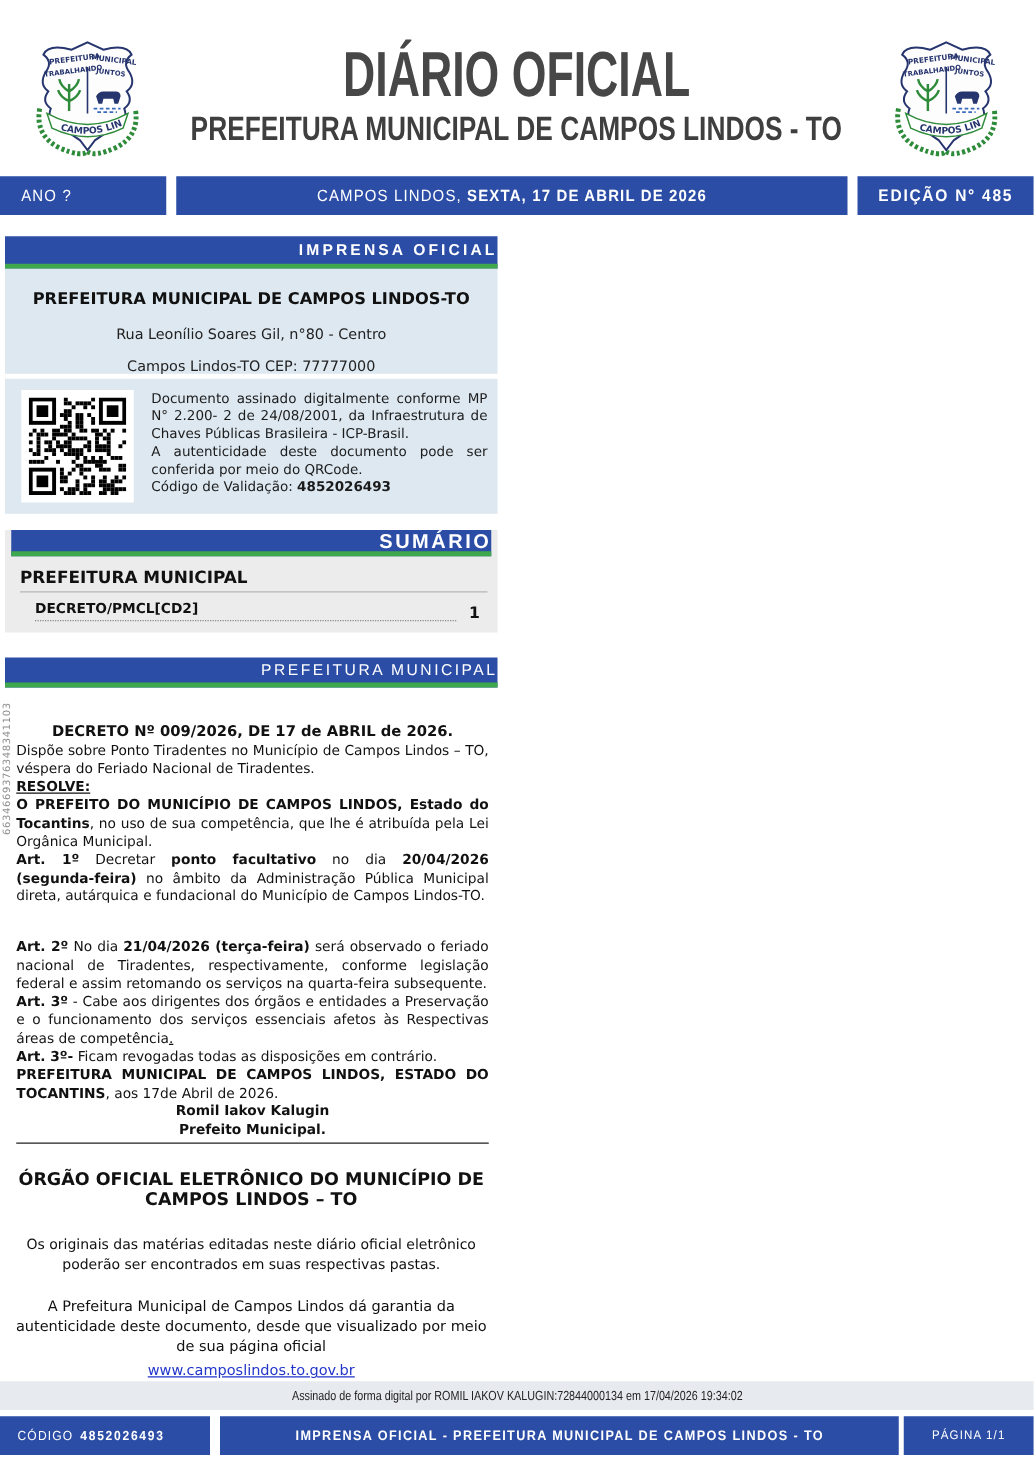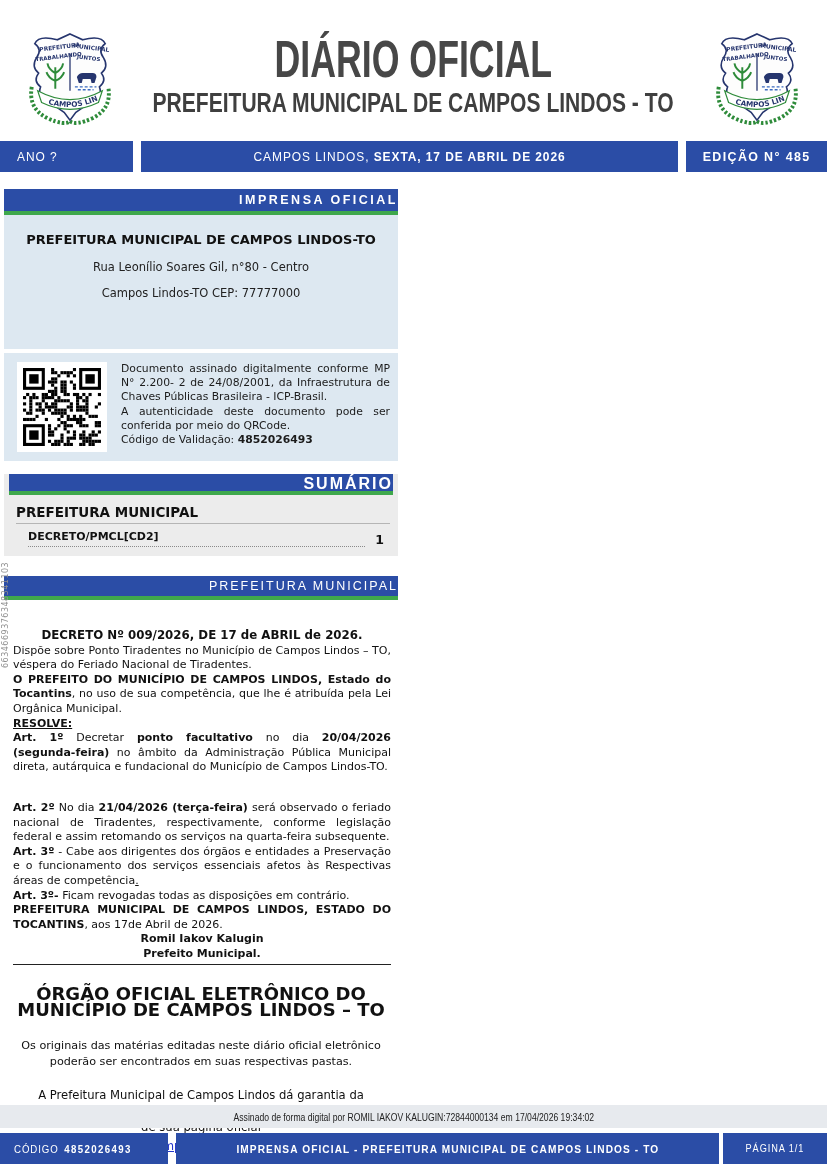--- a/index.html
+++ b/index.html
@@ -37,21 +37,21 @@
       font-size:13px; letter-spacing:1px;}
   .infobar-ed{top:141px; left:686px; width:141px; height:31px; justify-content:center;
       font-size:13.5px; font-weight:bold; letter-spacing:1.5px;}
 
   
   .col{top:189px; left:4px; width:394px;}
   .sec-header{background:var(--blue); border-bottom:4px solid var(--green);
       color:#fff; text-align:right; font-family:"Liberation Sans",sans-serif;}
   .imprensa-h{height:26px; line-height:22px; font-size:12.5px; font-weight:bold;
       letter-spacing:2.5px;}
-  .addr-box{background:var(--boxblue); height:134px; text-align:center; padding-top:17px;}
+  .addr-box{background:var(--boxblue); height:84px; text-align:center; padding-top:17px;}
   .addr-org{font-weight:bold; font-size:13px; margin-bottom:13px;}
   .addr-line{font-size:11.5px; color:#222; margin-bottom:12px;}
   .qr-box{background:var(--boxblue); height:108px; margin-top:4px; display:flex;
       padding:9px 8px 9px 13px;}
   .qr-white{background:#fff; width:90px; height:90px; padding:6px; flex:none;}
   .qr-white svg{width:78px; height:78px; display:block;}
   .qr-text{margin-left:14px; font-size:10.8px; line-height:14.2px; text-align:justify;
       color:#1b1b1b;}
   .qr-text .bold{font-weight:bold;}
 
@@ -66,21 +66,21 @@
 
   .sec2-h{margin-top:20px; height:24px; line-height:20px; font-size:12.5px;
       font-weight:normal; letter-spacing:2px;}
 
   .decree{margin-top:28px; padding:0 7px 0 9px; font-size:11px; line-height:14.6px;}
   .decree-title{text-align:center; font-weight:bold; font-size:11.8px; margin-bottom:1px;}
   .decree-p{text-align:justify;}
   .sig-rule{border:none; border-top:1.4px solid #222; margin-top:3px;}
 
   .foot-notes{margin-top:21px; text-align:center; padding:0 4px;}
-  .fn-title{font-weight:bold; font-size:18px; line-height:16px; margin-bottom:20px;}
+  .fn-title{font-weight:bold; font-size:14px; line-height:16px; margin-bottom:20px;}
   .fn-p{font-size:11.2px; line-height:16px; margin-bottom:17px; color:#101010;}
   .fn-p2{font-size:11.6px; line-height:16px; color:#101010;}
   .fn-link{color:var(--link); text-decoration:underline; font-size:11.6px;}
 
   .side-code{top:556px; left:1px; height:112px; writing-mode:vertical-rl;
       transform:rotate(180deg); font-size:8px; color:#8f8f8f; letter-spacing:0.5px;}
 
   
   .sign-strip{top:1105px; left:0; width:827px; height:23px; background:var(--strip);
       display:flex; align-items:center; justify-content:center;
@@ -391,22 +391,22 @@
       <span class="sumario-page">1</span>
     </div>
   </div>
 
   <div class="sec-header sec2-h">PREFEITURA MUNICIPAL</div>
 
   <div class="decree">
     <div class="decree-title">DECRETO Nº 009/2026, DE 17 de ABRIL de 2026.</div>
     <div>
         <div class="decree-p" style="text-align: justify;"><span>Dispõe sobre Ponto Tiradentes no Município de Campos Lindos – TO, véspera do Feriado Nacional de Tiradentes.</span></div>
+        <div class="decree-p" style="text-align: left;"><span style="font-weight: bold; text-decoration: underline;">RESOLVE:</span></div>
         <div class="decree-p" style="text-align: justify;"><span style="font-weight: bold;">O PREFEITO DO MUNICÍPIO DE CAMPOS LINDOS, Estado do Tocantins</span><span>, no uso de sua competência, que lhe é atribuída pela Lei Orgânica Municipal.</span></div>
-        <div class="decree-p" style="text-align: left;"><span style="font-weight: bold; text-decoration: underline;">RESOLVE:</span></div>
         <div class="decree-p" style="text-align: justify;"><span style="font-weight: bold;">Art. 1º</span><span> Decretar </span><span style="font-weight: bold;">ponto facultativo</span><span> no dia </span><span style="font-weight: bold;">20/04/2026 (segunda-feira)</span><span> no âmbito da Administração Pública Municipal direta, autárquica e fundacional do Município de Campos Lindos-TO.</span></div>
         <div class="decree-p" style="text-align: justify; margin-top: 26px;"><span style="font-weight: bold;">Art. 2º</span><span> No dia </span><span style="font-weight: bold;">21/04/2026 (terça-feira)</span><span> será observado o feriado nacional de Tiradentes, respectivamente, conforme legislação federal e assim retomando os serviços na quarta-feira subsequente.</span></div>
         <div class="decree-p" style="text-align: justify;"><span style="font-weight: bold;">Art. 3º</span><span> - Cabe aos dirigentes dos órgãos e entidades a Preservação e o funcionamento dos serviços essenciais afetos às Respectivas áreas de competência</span><span style="text-decoration: underline;">.</span></div>
         <div class="decree-p" style="text-align: justify;"><span style="font-weight: bold;">Art. 3º-</span><span> Ficam revogadas todas as disposições em contrário.</span></div>
         <div class="decree-p" style="text-align: justify;"><span style="font-weight: bold;">PREFEITURA MUNICIPAL DE CAMPOS LINDOS, ESTADO DO TOCANTINS</span><span>, aos 17de Abril de 2026.</span></div>
         <div class="decree-p" style="text-align: center;"><span style="font-weight: bold;">Romil Iakov Kalugin</span></div>
         <div class="decree-p" style="text-align: center;"><span style="font-weight: bold;">Prefeito Municipal.</span></div>
       </div>
     <hr class="sig-rule">
   </div>

